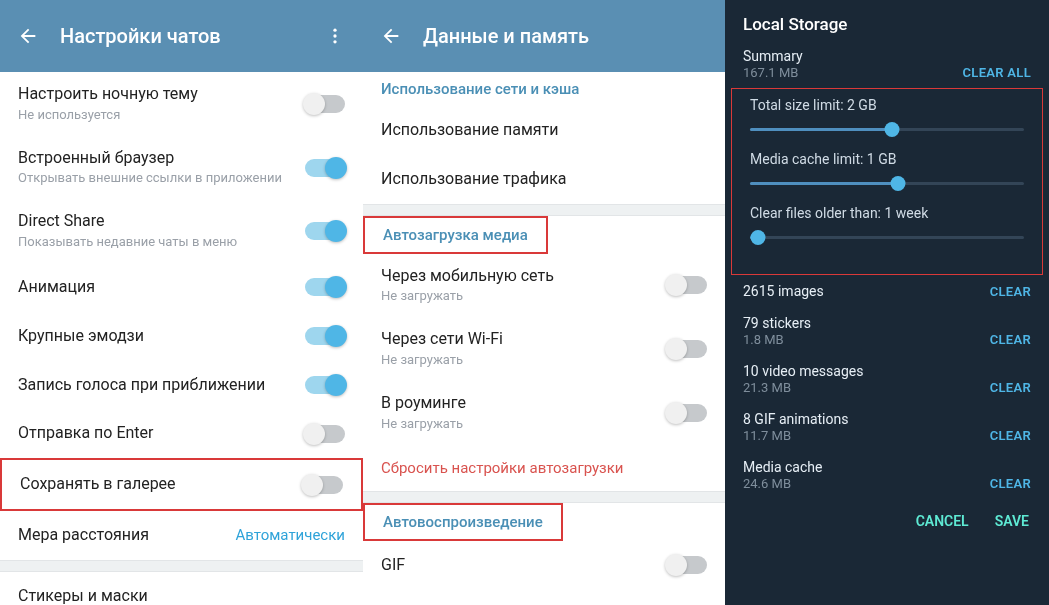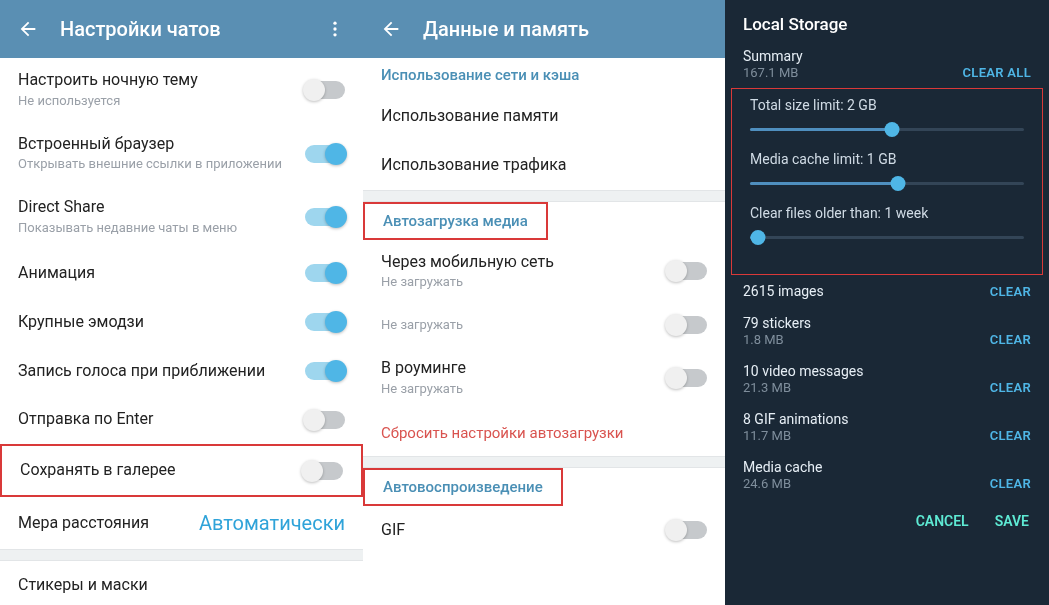--- a/index.html
+++ b/index.html
@@ -4,30 +4,30 @@
 <style>
   * { margin: 0; padding: 0; box-sizing: border-box; font-family: -apple-system, Roboto, "Segoe UI", Arial, sans-serif; }
   body { display: flex; width: 1049px; height: 605px; background: #fff; overflow: hidden; }
 
   .panel { height: 605px; overflow: hidden; }
   .panel1 { width: 363px; background: #fff; }
   .panel2 { width: 362px; background: #fff; }
   .panel3 { flex: 1; background: #1a2836; color: #e6eef5; }
 
   
-  .hbar { background: #5a8fb3; color: #fff; height: 58px; display: flex; align-items: center; padding: 0 14px; }
+  .hbar { background: #5a8fb3; color: #fff; height: 72px; display: flex; align-items: center; padding: 0 14px; }
   .hbar .back { width: 28px; height: 28px; display:flex; align-items:center; justify-content:center; cursor:pointer; }
   .hbar .title { flex: 1; font-size: 20px; font-weight: 500; padding-left: 18px; }
   .hbar .more { width: 28px; height: 28px; display:flex; align-items:center; justify-content:center; cursor:pointer; }
 
   .row { padding: 12px 18px; display: flex; align-items: center; }
   .row .txt { flex: 1; }
   .row .label { font-size: 16px; color: #222; line-height: 1.3; }
   .row .sub { font-size: 13px; color: #9aa0a8; line-height: 1.3; margin-top: 2px; }
-  .row .value { color: #2fa3d9; font-size: 20px; }
+  .row .value { color: #2fa3d9; font-size: 15px; }
   .row.tall { padding: 14px 18px; }
 
   .toggle { width: 40px; height: 18px; border-radius: 10px; position: relative; flex-shrink: 0; }
   .toggle .knob { width: 22px; height: 22px; border-radius: 50%; position: absolute; top: -2px; box-shadow: 0 1px 3px rgba(0,0,0,0.25); }
   .toggle.on { background: #9ed6ee; }
   .toggle.on .knob { background: #4fb6e6; right: -2px; }
   .toggle.off { background: #c6c9cc; }
   .toggle.off .knob { background: #f0f0f0; left: -2px; }
 
   .redbox { border: 2px solid #d93939; }
@@ -185,20 +185,21 @@
     <div class="txt">
         <div class="label">Через мобильную сеть</div>
         <div class="sub">Не загружать</div>
       </div>
     <div class="toggle off">
         <div class="knob"></div>
       </div>
   </div>
   <div class="row">
     <div class="txt">
+        <div class="label">Через сети Wi-Fi</div>
         <div class="sub">Не загружать</div>
       </div>
     <div class="toggle off">
         <div class="knob"></div>
       </div>
   </div>
   <div class="row">
     <div class="txt">
         <div class="label">В роуминге</div>
         <div class="sub">Не загружать</div>

